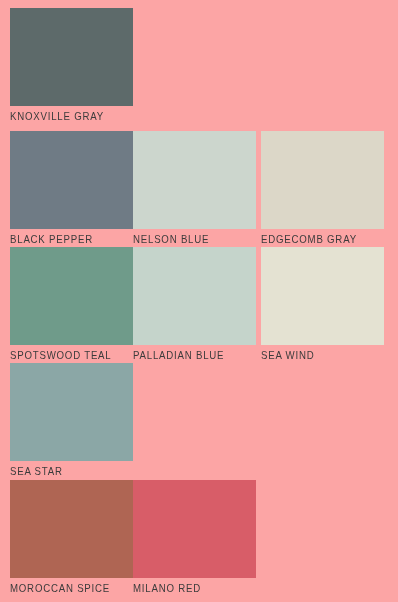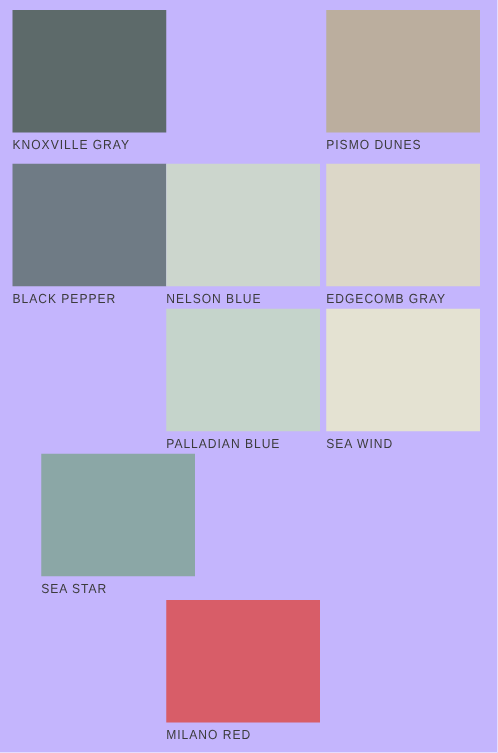--- a/index.html
+++ b/index.html
@@ -10,21 +10,21 @@
   body {
     width: 398px;
     height: 602px;
     overflow: hidden;
     font-family: "Liberation Sans", sans-serif;
   }
   #palette-board {
     position: relative;
     width: 398px;
     height: 602px;
-    background: #c4b5fd;
+    background: #fca5a5;
   }
   .swatch-grid {
     position: absolute;
     left: 0;
     top: 0;
     width: 398px;
     height: 602px;
   }
   .swatch-cell {
     position: absolute;
@@ -49,63 +49,67 @@
     padding-top: 2px;
   }
   
   .col-0 { left: 10px; }
   .col-1 { left: 133px; }
   .col-2 { left: 261px; }
   
   .row-0 { top: 8px; }
   .row-1 { top: 131px; }
   .row-2 { top: 247px; }
-  .row-3 { top: 363px; margin-left: 23px; }
+  .row-3 { top: 363px; }
   .row-4 { top: 480px; }
   
   .nudge-down { padding-top: 6px; }
   .empty-cell .swatch-chip { visibility: hidden; }
 </style>
 </head>
 <body>
 
 <div id="palette-board">
   <div class="swatch-grid">
       <div class="swatch-cell col-0 row-0">
         <span class="swatch-chip" title="KNOXVILLE GRAY" style="background: rgb(93, 106, 106);"></span>
         <span class="swatch-label">KNOXVILLE GRAY</span>
       </div>
-      <div class="swatch-cell col-2 row-0">
-        <span class="swatch-chip" title="PISMO DUNES" style="background: rgb(187, 174, 158);"></span>
-        <span class="swatch-label">PISMO DUNES</span>
-      </div>
       <div class="swatch-cell col-0 row-1">
         <span class="swatch-chip" title="BLACK PEPPER" style="background: rgb(111, 123, 133);"></span>
         <span class="swatch-label">BLACK PEPPER</span>
       </div>
       <div class="swatch-cell col-1 row-1">
         <span class="swatch-chip" title="NELSON BLUE" style="background: rgb(204, 214, 205);"></span>
         <span class="swatch-label">NELSON BLUE</span>
       </div>
       <div class="swatch-cell col-2 row-1">
         <span class="swatch-chip" title="EDGECOMB GRAY" style="background: rgb(220, 215, 200);"></span>
         <span class="swatch-label">EDGECOMB GRAY</span>
+      </div>
+      <div class="swatch-cell col-0 row-2">
+        <span class="swatch-chip" title="SPOTSWOOD TEAL" style="background: rgb(111, 155, 138);"></span>
+        <span class="swatch-label">SPOTSWOOD TEAL</span>
       </div>
       <div class="swatch-cell col-1 row-2">
         <span class="swatch-chip" title="PALLADIAN BLUE" style="background: rgb(197, 212, 203);"></span>
         <span class="swatch-label">PALLADIAN BLUE</span>
       </div>
       <div class="swatch-cell col-2 row-2">
         <span class="swatch-chip" title="SEA WIND" style="background: rgb(228, 226, 210);"></span>
         <span class="swatch-label">SEA WIND</span>
       </div>
       <div class="swatch-cell col-0 row-3">
         <span class="swatch-chip" title="SEA STAR" style="background: rgb(139, 167, 166);"></span>
         <span class="swatch-label">SEA STAR</span>
       </div>
+      <div class="swatch-cell col-0 row-4">
+        <span class="swatch-chip" title="MOROCCAN SPICE" style="background: rgb(175, 101, 83);"></span>
+        <span class="swatch-label">MOROCCAN SPICE</span>
+      </div>
       <div class="swatch-cell col-1 row-4">
         <span class="swatch-chip" title="MILANO RED" style="background: rgb(216, 93, 104);"></span>
         <span class="swatch-label">MILANO RED</span>
       </div>
       <div class="swatch-cell col-2 row-4 empty-cell">
         <span class="swatch-chip"></span>
         <span class="swatch-label"></span>
       </div>
     </div>
 </div>

